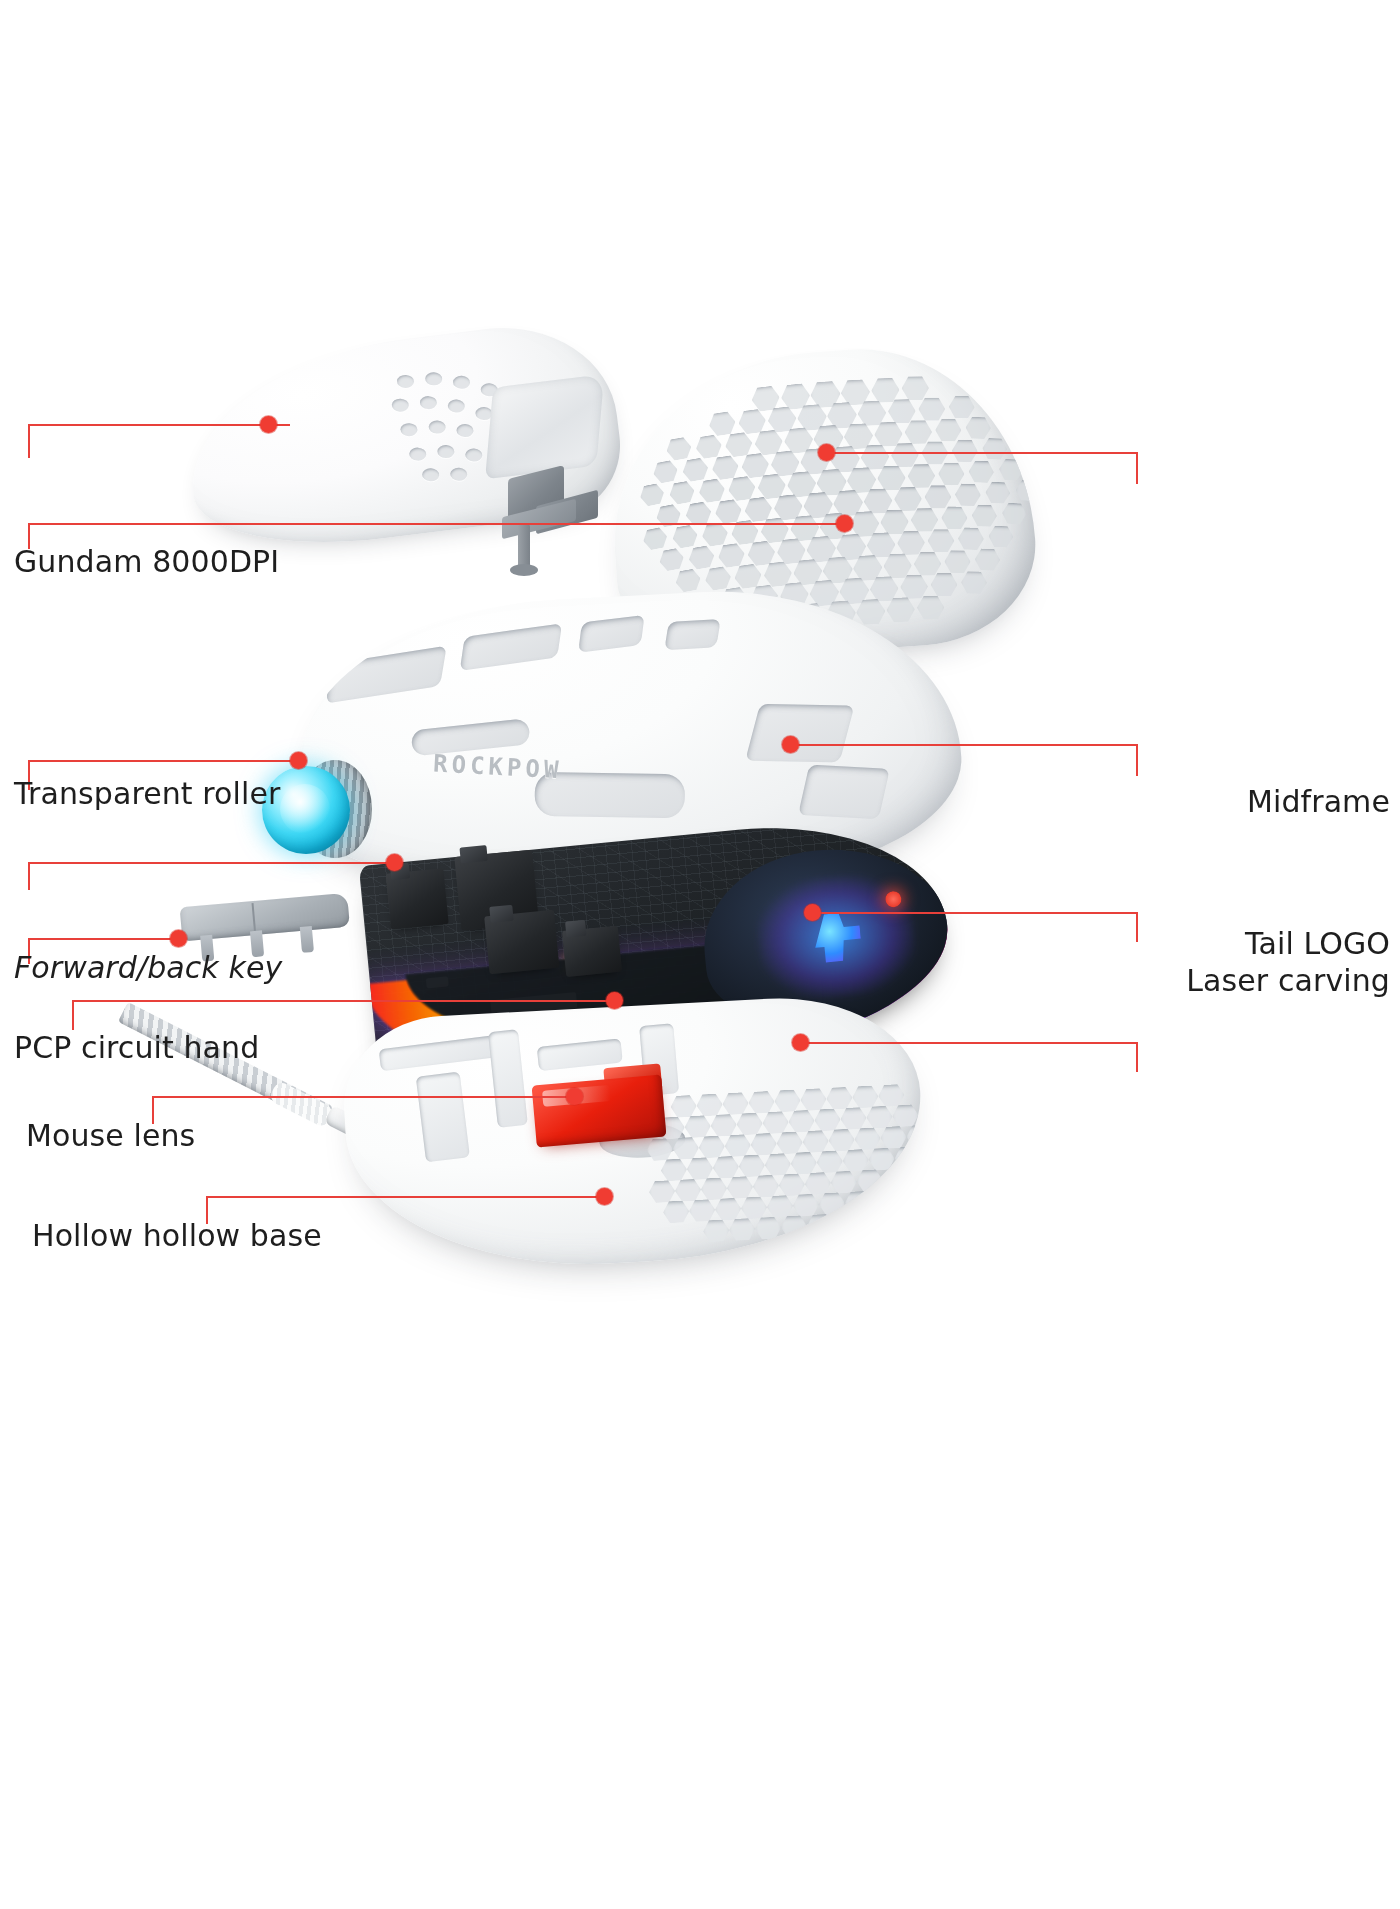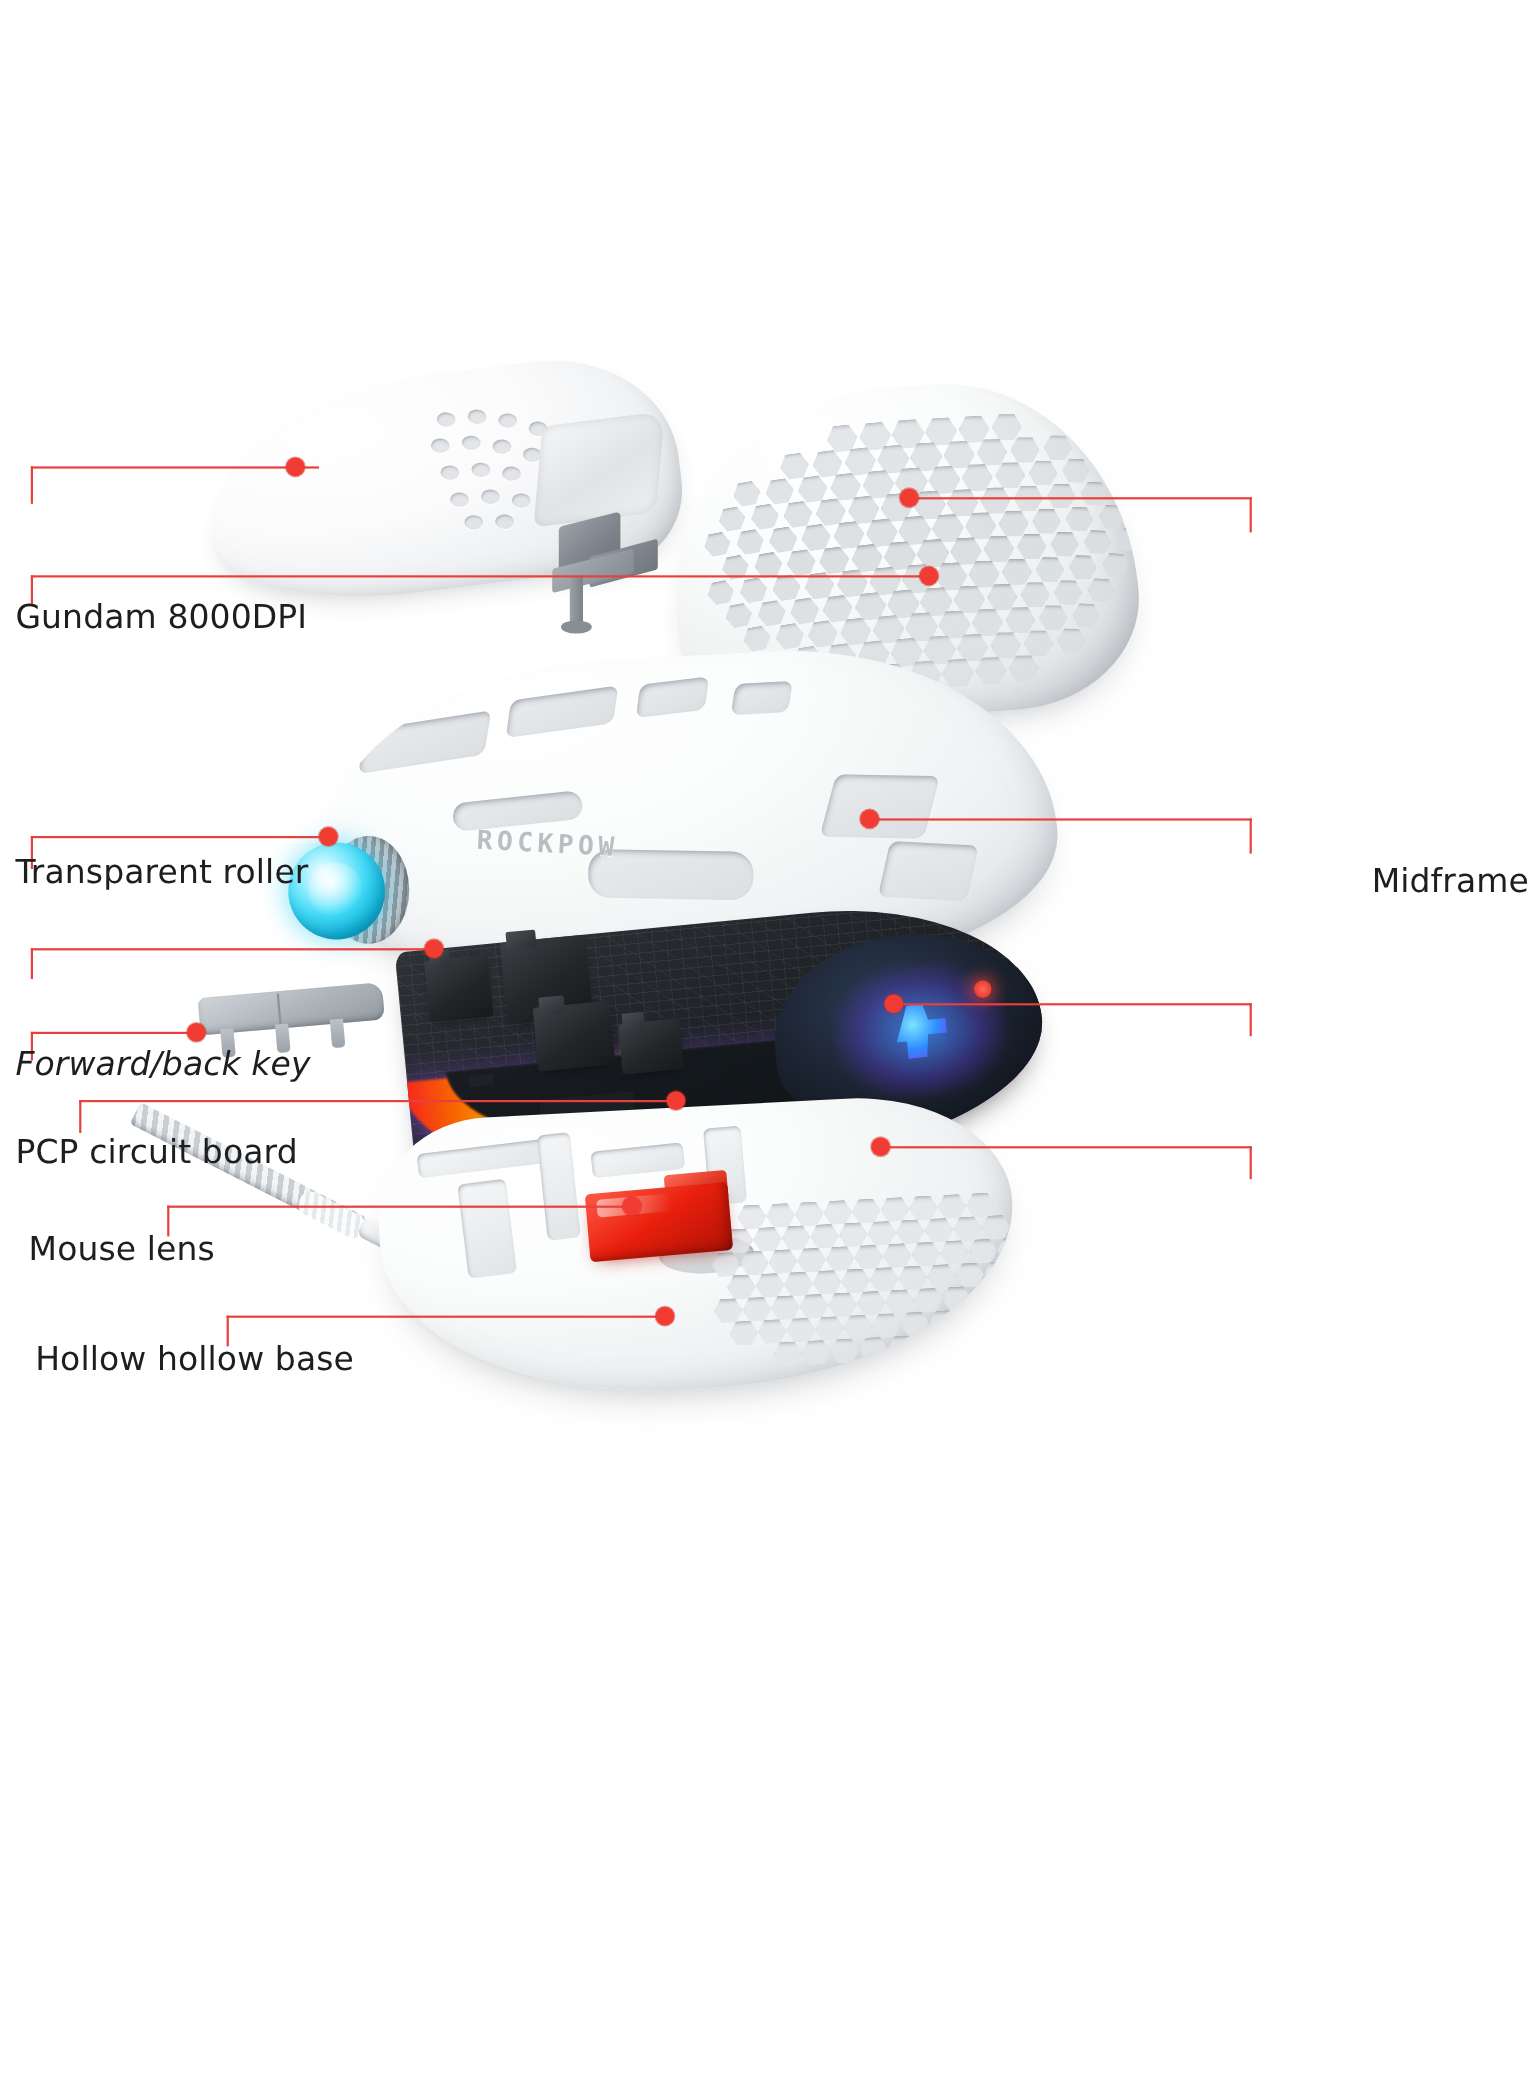--- a/index.html
+++ b/index.html
@@ -693,21 +693,23 @@
   <div class="callout-label" style="left:14px;  top:544px;">Gundam 8000DPI</div>
 
 
   <div class="callout-label" style="left:14px; top:776px;">Transparent roller</div>
 
   <div class="callout-label right" style="right:10px; top:784px;">Midframe</div>
 
 
   <div class="callout-label" style="left:14px; top:950px;font-style:italic;">Forward/back key</div>
 
-
-  <div class="callout-label" style="left:14px; top:1030px;">PCP circuit board</div>
+  <div class="callout-label right" style="right:10px; top:926px;">Tail LOGO
+Laser carving</div>
+
+  <div class="callout-label" style="left:14px; top:1030px;">PCP circuit hand</div>
 
 
   <div class="callout-label" style="left:26px; top:1118px;">Mouse lens</div>
 
   <div class="callout-label" style="left:32px; top:1218px;">Hollow hollow base</div>
 
 </div>
 
 </body></html>

